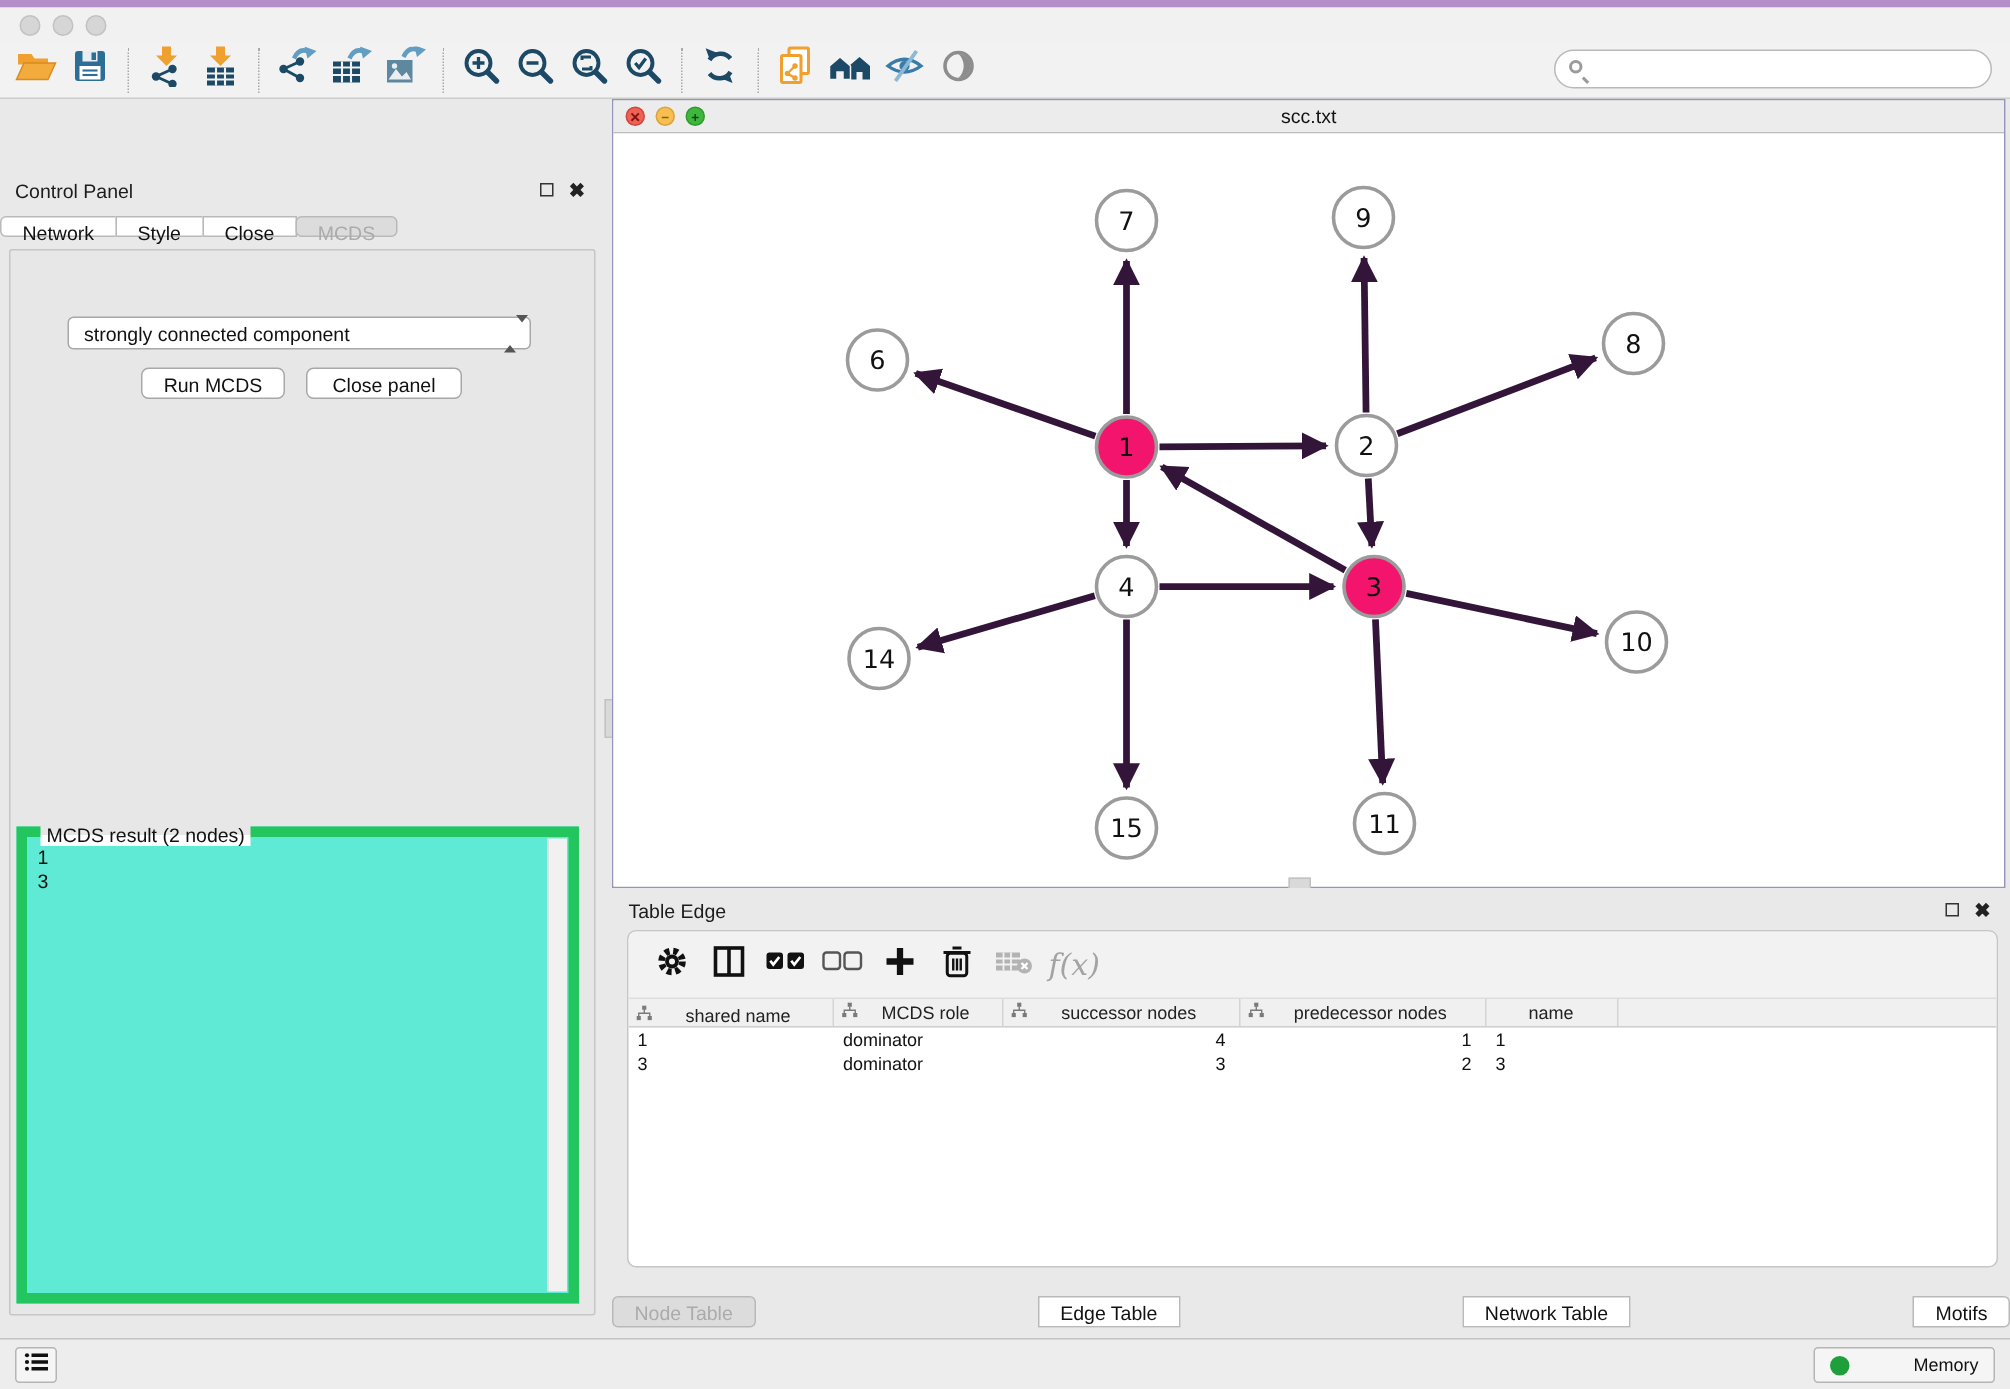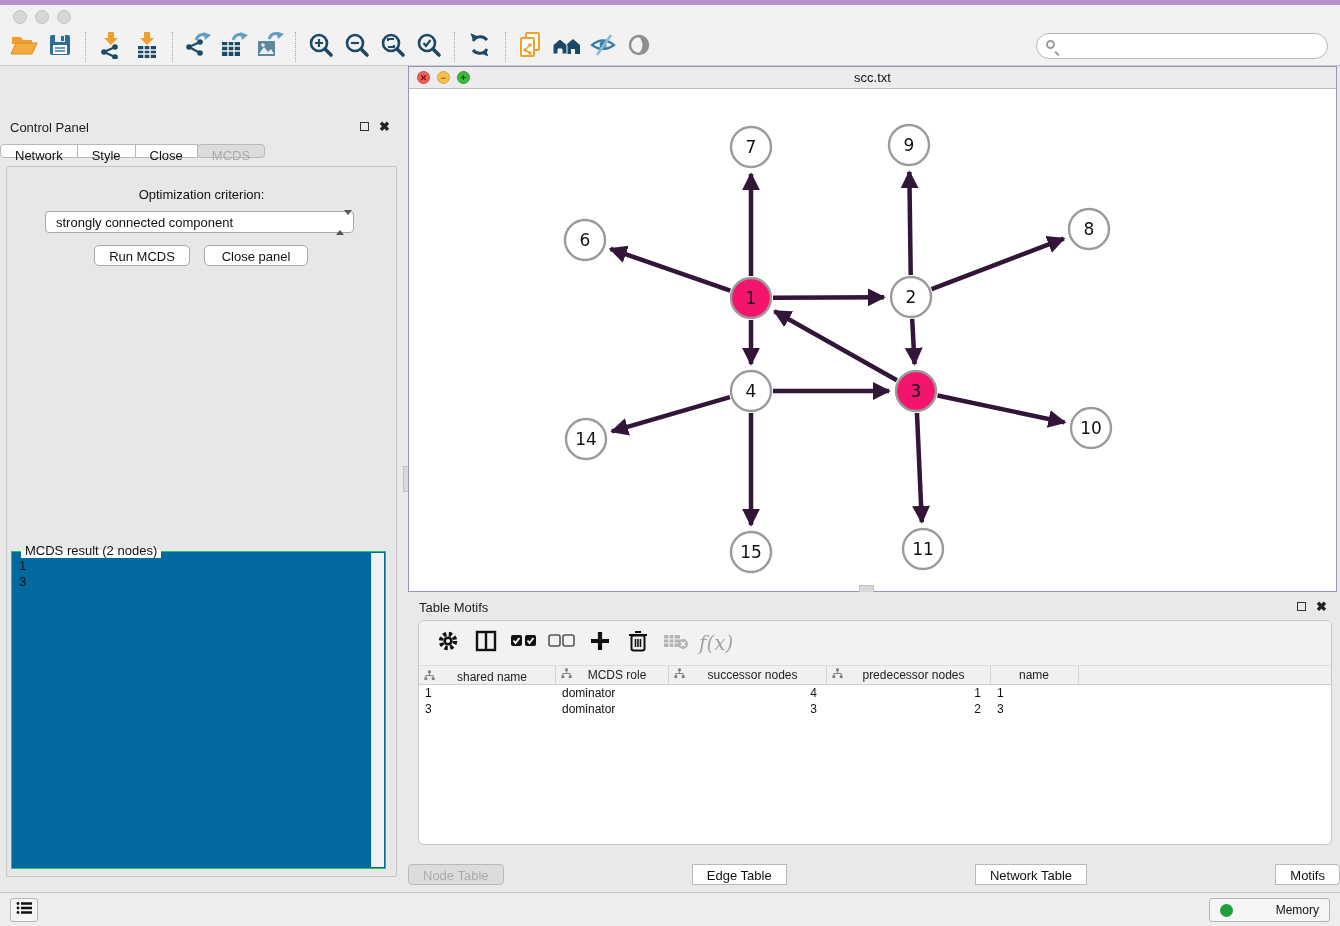--- a/index.html
+++ b/index.html
@@ -45,21 +45,21 @@
                       border:1px solid #a8a8a8; border-radius:4px; font-size:13px; color:#111;
                       padding:3px 0 0 10px; }
   .sel-arrows { position:absolute; right:7px; top:3px; width:10px; }
   .sel-arrows .up { width:0; height:0; border-left:4px solid transparent; border-right:4px solid transparent;
                     border-bottom:5px solid #555; margin-bottom:3px; }
   .sel-arrows .dn { width:0; height:0; border-left:4px solid transparent; border-right:4px solid transparent;
                     border-top:5px solid #555; }
   .cp-btn { position:absolute; top:78px; height:21px; background:#fff; border:1px solid #a8a8a8;
             border-radius:5px; font-size:13px; color:#111; text-align:center; padding-top:3px; }
   .result-group { position:absolute; left:4px; top:384px; bottom:7px; width:375px;
-                  border:1px solid #22c55e; background:#0369a1;padding-left:34px; }
+                  border:7px solid #22c55e; background:#5eead4;padding-left:34px; }
   .result-legend { position:absolute; left:9px; top:-9px; font-size:13px; color:#111; padding:0 4px;
                    background:linear-gradient(to bottom, #e7e7e7 50%, #ffffff 50%); }
   .result-lines { position:absolute; left:7px; top:6px; right:20px; font-size:13px; color:#111; line-height:16px; }
   .result-scroll { position:absolute; right:1px; top:1px; bottom:1px; width:13px; background:#f1f1f1;
                    border-left:1px solid #e0e0e0; }
 
   
   .v-split { position:absolute; left:403px; top:66px; width:6px; bottom:34px; background:#e9e9e9; }
   .v-grip { position:absolute; left:0; top:400px; width:6px; height:26px; background:#d9d9d9;
             border:1px solid #c2c2c2; }
@@ -279,21 +279,20 @@
       <span class="float-ico" style="right:34px"></span>
       <span class="close-ico" style="right:13px">✖</span>
     </div>
     <div class="cp-tabs" id="cp-tabs">
         <div class="tab first">Network</div>
         <div class="tab">Style</div>
         <div class="tab">Close</div>
         <div class="tab last selected">MCDS</div>
       </div>
     <div class="cp-content">
-      <div class="opt-label">Optimization criterion:</div>
       <div class="criterion-select">
         <span>strongly connected component</span>
         <span class="sel-arrows"><span class="up"></span><span class="dn"></span></span>
       </div>
       <div class="cp-btn" style="left:87px; width:96px">Run MCDS</div>
       <div class="cp-btn" style="left:197px; width:104px">Close panel</div>
       <div class="result-group">
         <span class="result-legend">MCDS result (2 nodes)</span>
         <div class="result-lines" id="result-lines">
             <div>1</div>
@@ -384,21 +383,21 @@
             <text x="514" y="466" text-anchor="middle" font-size="17" font-family="DejaVu Sans, sans-serif" fill="#111111">11</text>
           </g>
         </svg>
     </div>
   </div>
 
   <div class="h-grip"></div>
 
   <div class="table-panel">
     <div class="tp-header">
-      <span class="tp-title">Table Motifs</span>
+      <span class="tp-title">Table Edge</span>
       <span class="float-ico" style="right:34px; top:10px"></span>
       <span class="close-ico" style="right:13px; top:7px">✖</span>
     </div>
     <div class="tp-body">
       <div class="tp-toolbar">
         <div class="tp-btn">
             <span>
           <svg width="22" height="22" viewBox="0 0 22 22">
                 <circle cx="11" cy="11" r="7" fill="none" stroke="#111" stroke-width="4.4" stroke-dasharray="3.1 2.5"></circle>
                 <circle cx="11" cy="11" r="4.6" fill="#111"></circle>

